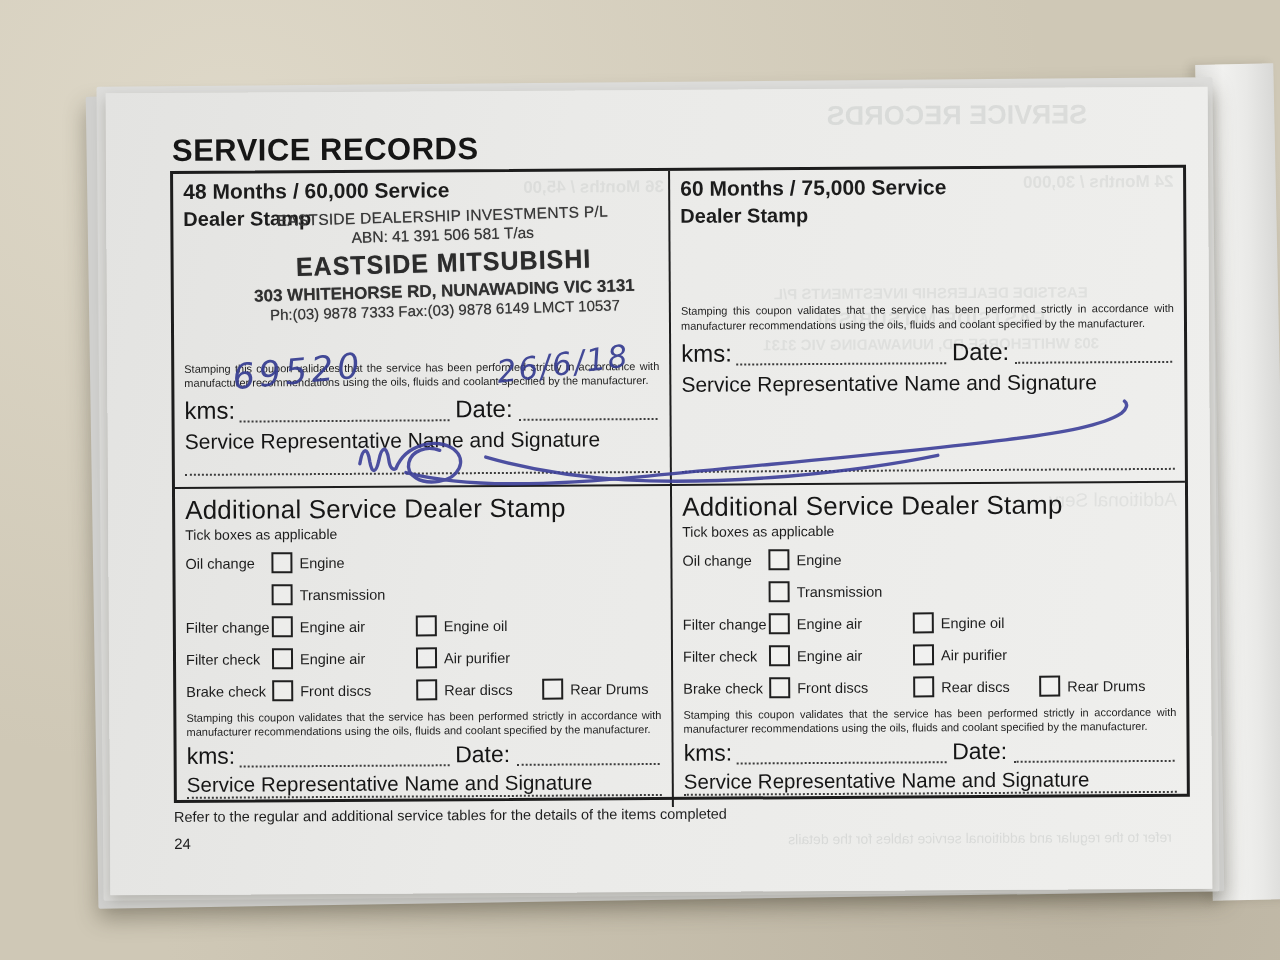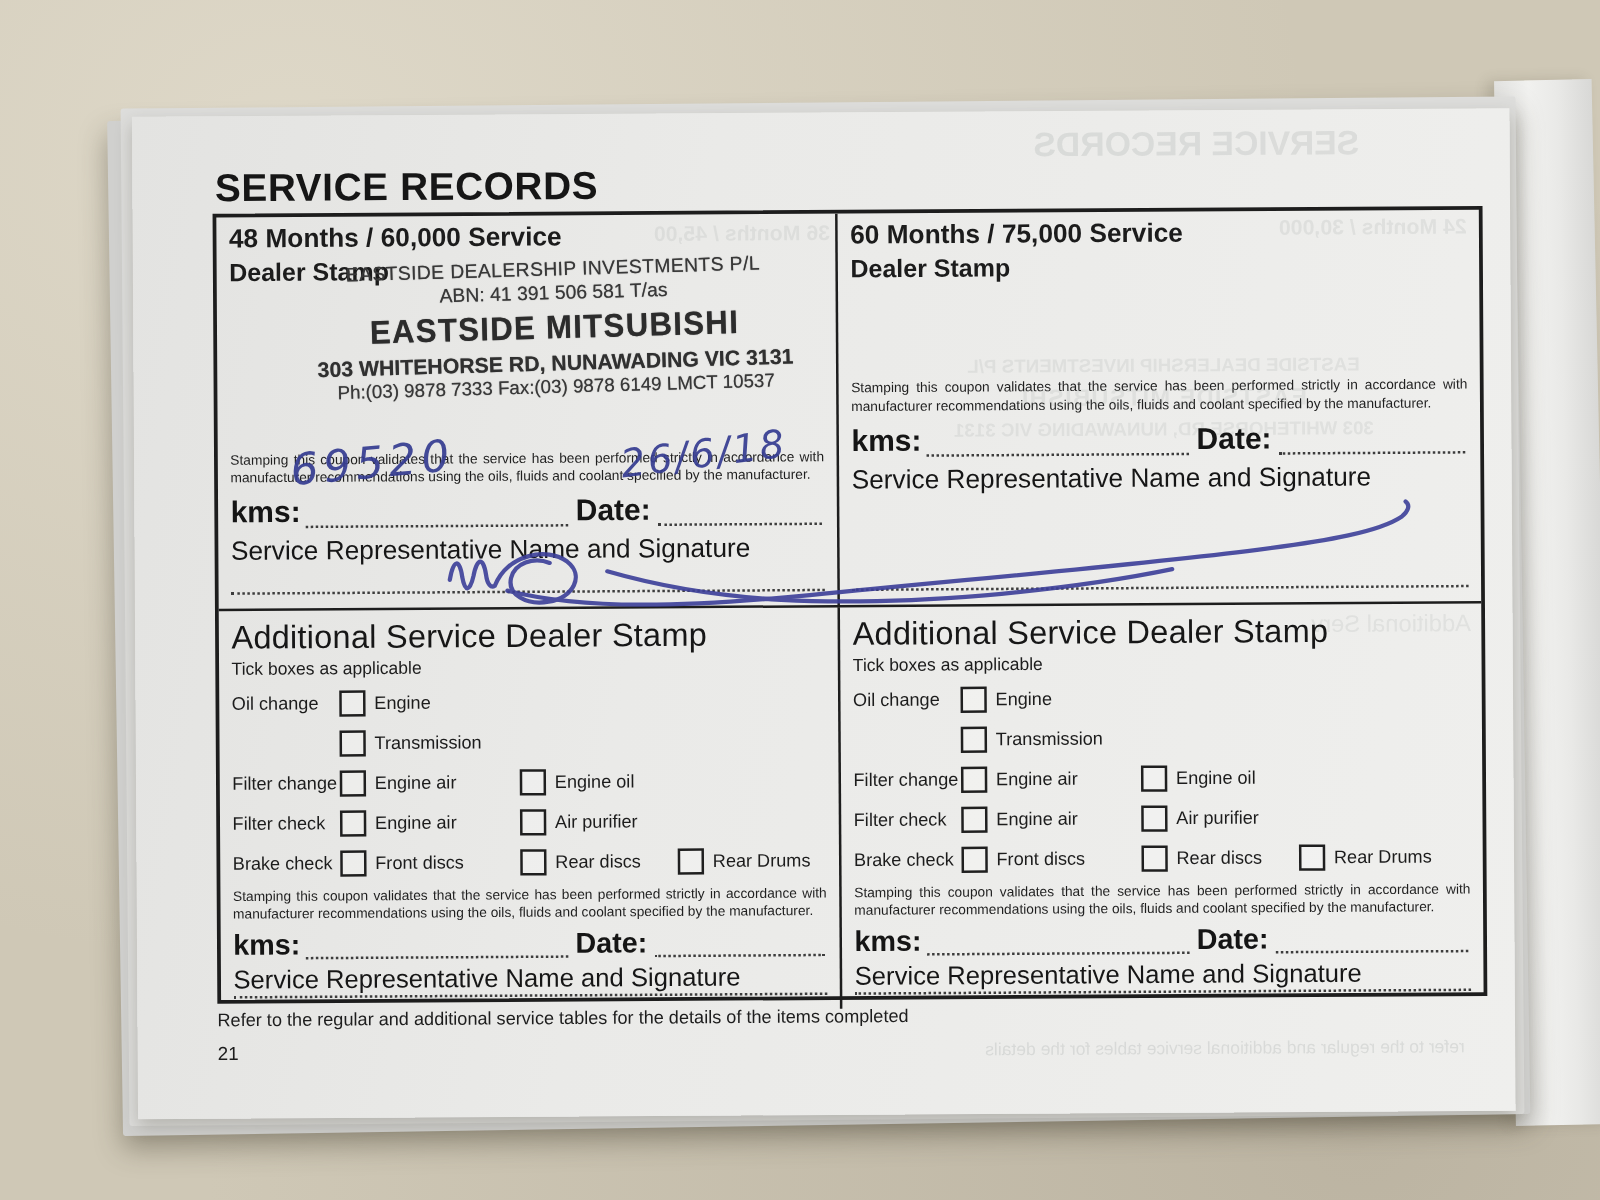--- a/index.html
+++ b/index.html
@@ -74,21 +74,21 @@
   .stamp .s2{ font-size:15.5px; }
   .stamp .s3{ font-size:25px; font-weight:700; letter-spacing:1px; transform:scaleY(1.05); color:#2c2c2c; margin:2px 0; }
   .stamp .s4{ font-size:17px; font-weight:600; color:#303030; }
   .stamp .s5{ font-size:15px; }
   .stamp > div{ text-shadow:0 0 .7px rgba(56,56,56,.75); }
   .stamp-overlap{ position:absolute; left:0; top:0; }
 
   .fine-print{ font-size:11px; line-height:1.28; color:#1f1f1f; text-align:justify; margin-top:2px; }
 
   .kms-row{ display:flex; align-items:flex-end; margin-top:7px; font-size:24px; color:#151515; position:relative; }
-  .kms-row .fld{ white-space:nowrap;font-weight:bold; }
+  .kms-row .fld{ white-space:nowrap; }
   .dotfill{ border-bottom:2.6px dotted #3c3c3c; height:22px; }
   .d1{ width:210px; margin:0 6px 2px 4px; }
   .d2{ flex:1; margin:0 2px 2px 6px; }
 
   .rep-label{ font-size:21px; margin-top:5px; color:#161616; }
   .spacer{ flex:1; position:relative; }
   .dotline{ border-bottom:2.6px dotted #3c3c3c; margin-bottom:3px; }
 
   
   .ink{ color:#353c91; font-family:"DejaVu Sans", sans-serif; font-style:italic; pointer-events:none; }
@@ -299,15 +299,15 @@
   <svg class="sig-svg" width="1102" height="806" viewBox="0 0 1102 806">
     <g fill="none" stroke="#3c3f99" stroke-width="3.4" stroke-linecap="round" opacity="0.9">
       <path d="M252,372 c3,-17 8,-17 10,-2 c2,12 6,12 9,-1 c3,-15 8,-15 10,-1 c1,8 4,11 7,9
                c10,-25 42,-31 58,-19 c14,11 5,29 -15,32 c-18,3 -33,-6 -30,-19 c3,-12 18,-17 31,-12"></path>
       <path d="M298,381 c62,16 142,14 242,5 c140,-13 258,-22 358,-34 c58,-7 98,-14 116,-26 c5,-4 7,-9 3,-12"></path>
       <path d="M378,366 c88,26 182,30 302,21 c60,-5 110,-12 150,-20"></path>
     </g>
   </svg>
 
   <div class="footer-note">Refer to the regular and additional service tables for the details of the items completed</div>
-  <div class="page-num">21</div>
+  <div class="page-num">24</div>
   <div class="ghost g-footer">refer to the regular and additional service tables for the details</div>
 </div>
 
 </body></html>

